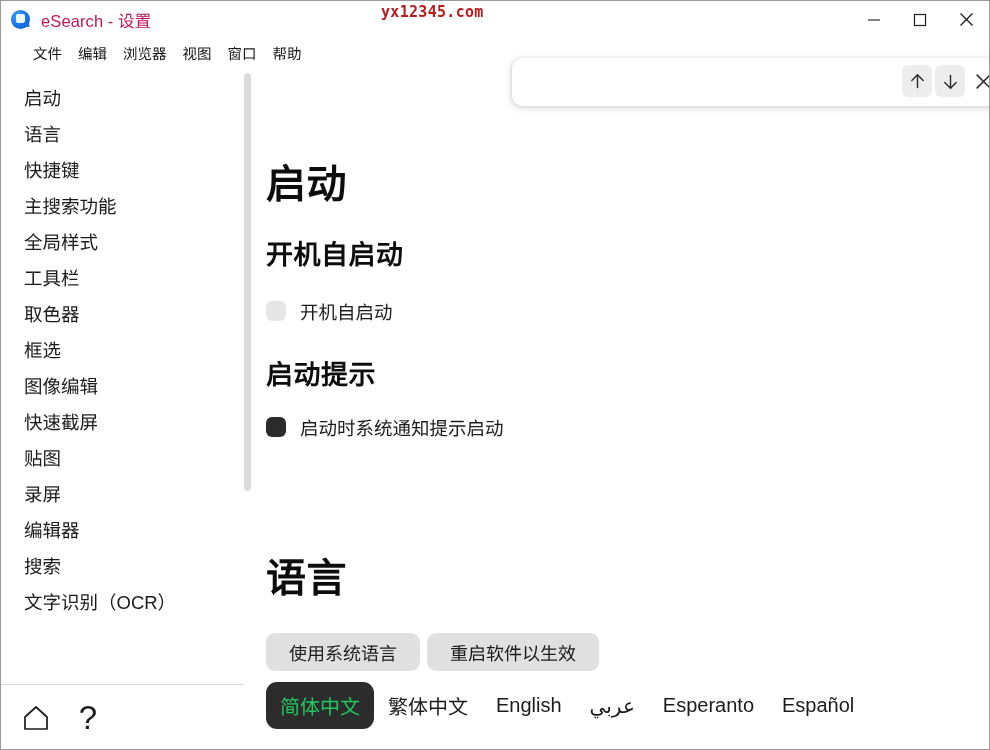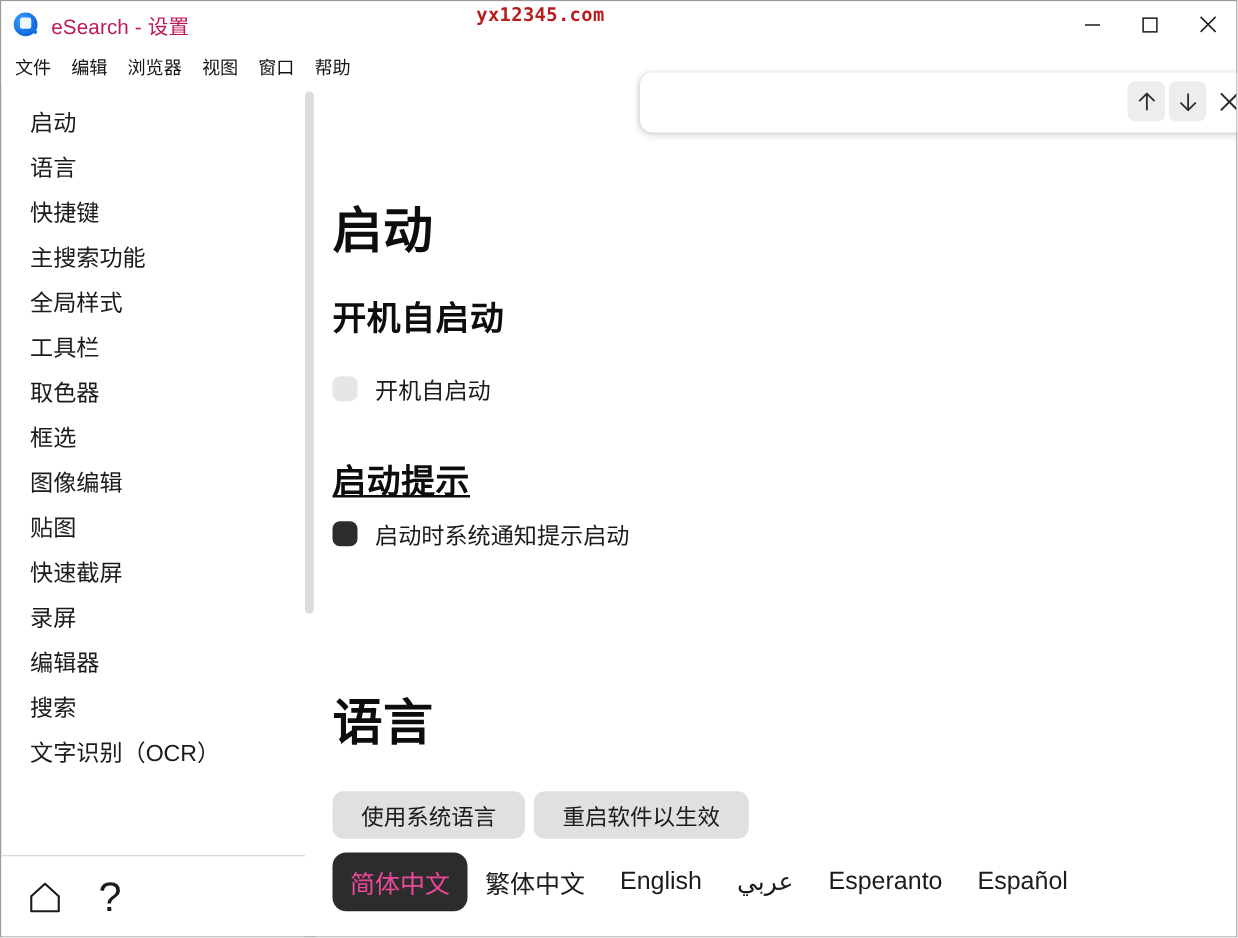--- a/index.html
+++ b/index.html
@@ -102,21 +102,21 @@
   .wc-btn svg { display: block; }
 
   
   #menubar {
     position: absolute;
     left: 0; top: 37px;
     width: 907px;
     height: 29px;
     display: flex;
     align-items: center;
-    padding-left: 3px;
+    padding-left: 24px;
     background: #ffffff;
   }
   .menu-item {
     font-size: 14.5px;
     color: #161616;
     padding: 2px 8px;
     white-space: nowrap;
     cursor: default;
   }
 
@@ -226,21 +226,21 @@
   .checkbox.on  { background: #2c2c2c; }
   .check-label {
     font-size: 18.5px;
     color: #1b1b1b;
     white-space: nowrap;
   }
 
   #startup-title     { position: absolute; left: 13px; top: 85px; }
   #autostart-title   { position: absolute; left: 13px; top: 166px; }
   #autostart-row     { position: absolute; left: 13px; top: 231px; }
-  #notify-title      { position: absolute; left: 13px; top: 296px; text-decoration: underline; }
+  #notify-title      { position: absolute; left: 13px; top: 286px; }
   #notify-row        { position: absolute; left: 13px; top: 347px; }
   #language-title    { position: absolute; left: 13px; top: 479px; }
 
   #lang-buttons {
     position: absolute;
     left: 13px;
     top: 566px;
     display: flex;
     gap: 7px;
   }
@@ -267,21 +267,21 @@
   .lang-opt {
     font-size: 20px;
     color: #1b1b1b;
     padding: 9px 14px;
     border-radius: 11px;
     white-space: nowrap;
     cursor: default;
   }
   .lang-opt.selected {
     background: #2c2c2c;
-    color: #ec4899;
+    color: #22c55e;
   }
 
   
   #findbar {
     position: absolute;
     left: 511px;
     top: 57px;
     width: 500px;
     height: 48px;
     background: #ffffff;
@@ -371,22 +371,22 @@
     <ul id="nav-list">
       <li class="nav-item">启动</li>
       <li class="nav-item">语言</li>
       <li class="nav-item">快捷键</li>
       <li class="nav-item">主搜索功能</li>
       <li class="nav-item">全局样式</li>
       <li class="nav-item">工具栏</li>
       <li class="nav-item">取色器</li>
       <li class="nav-item">框选</li>
       <li class="nav-item">图像编辑</li>
+      <li class="nav-item">快速截屏</li>
       <li class="nav-item">贴图</li>
-      <li class="nav-item">快速截屏</li>
       <li class="nav-item">录屏</li>
       <li class="nav-item">编辑器</li>
       <li class="nav-item">搜索</li>
       <li class="nav-item">文字识别（OCR）</li>
     </ul>
   </div>
 
   <div id="sidebar-scrollbar"></div>
 
   <div id="sidebar-footer">

